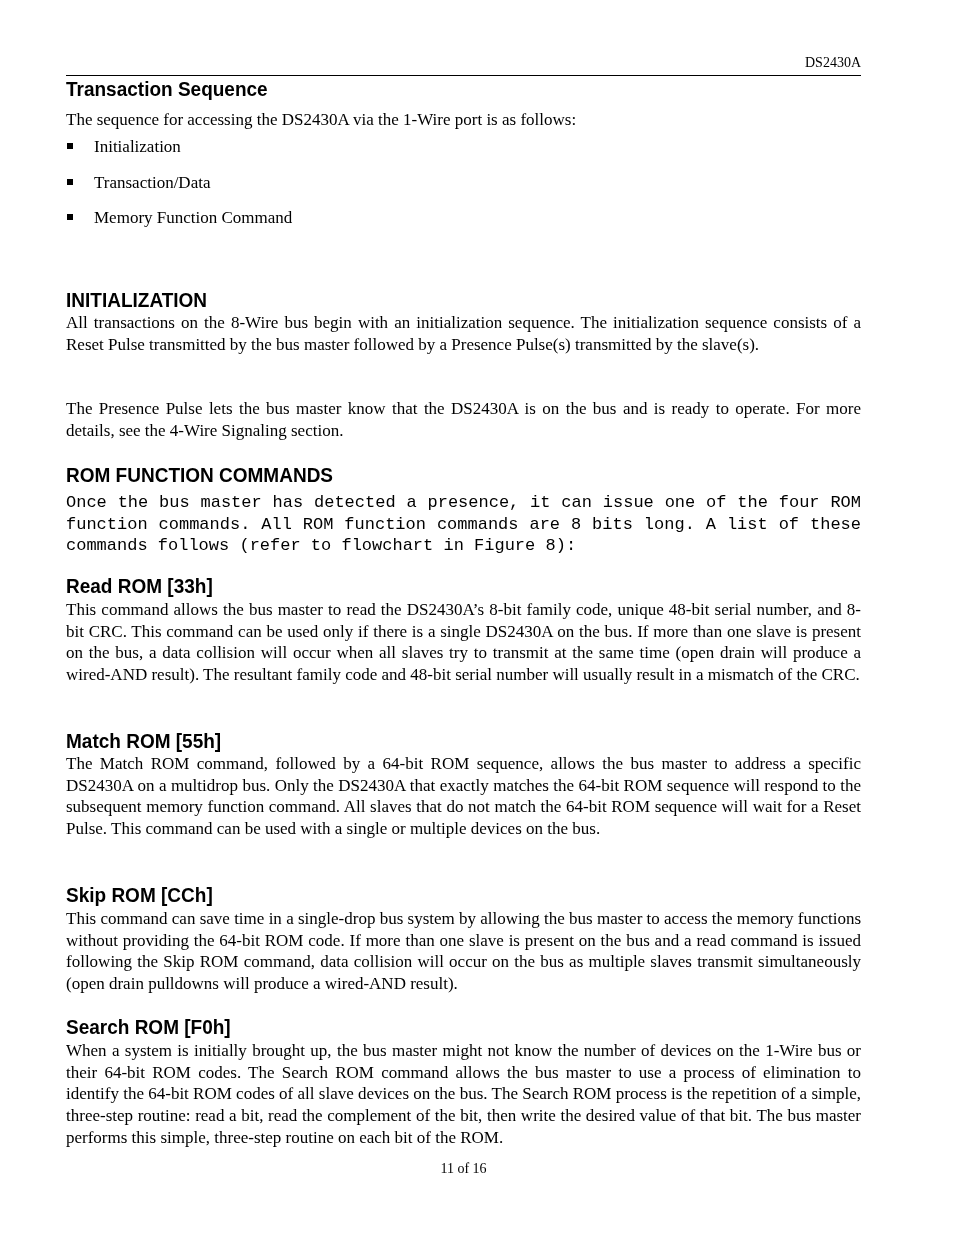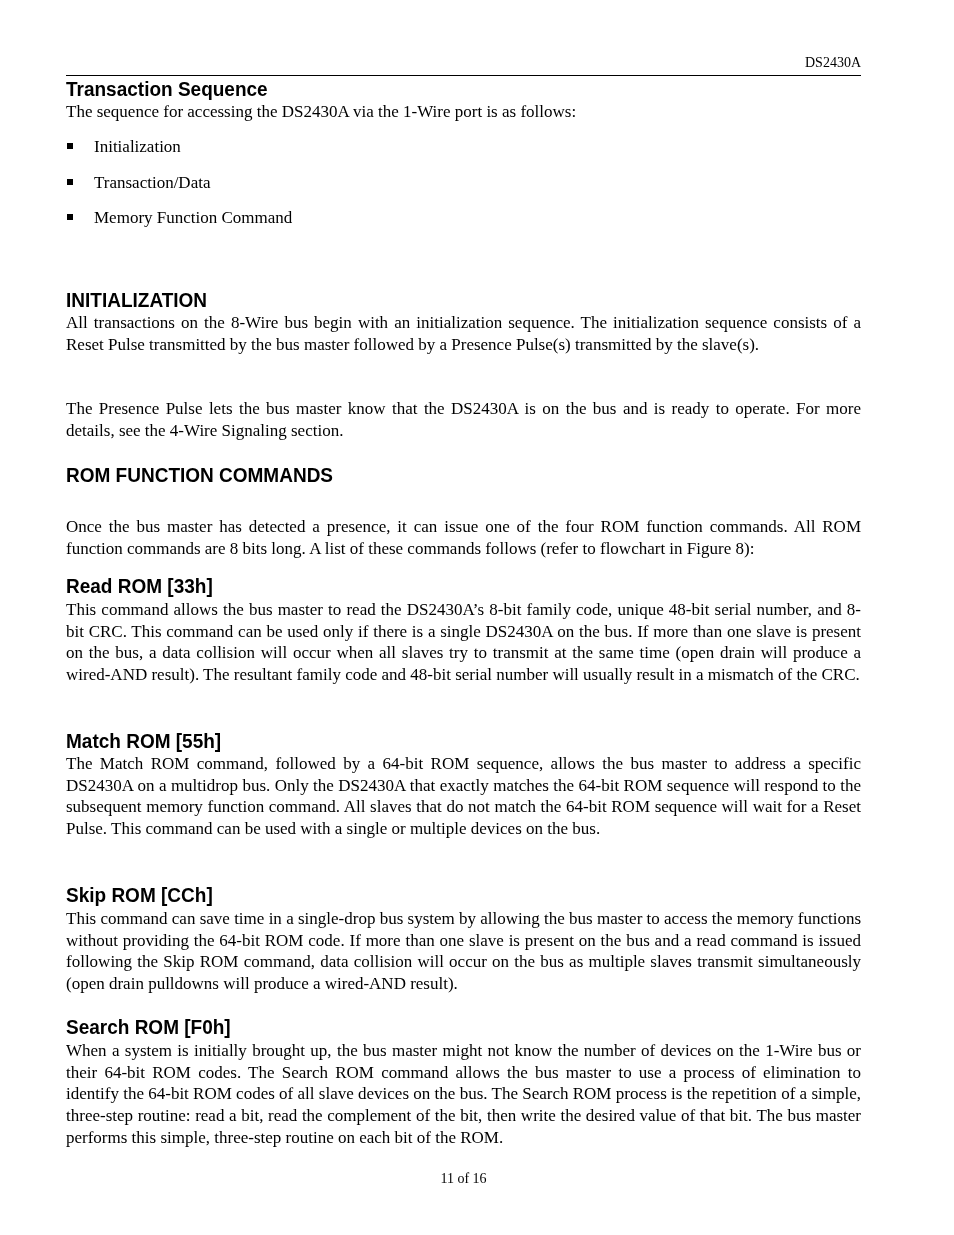--- a/index.html
+++ b/index.html
@@ -24,46 +24,46 @@
   ul.steps { position: absolute; left: 0; top: 136px; margin: 0; padding: 0; list-style: none; }
   ul.steps li {
     position: relative; height: 35.6px; padding-left: 28px;
     font-family: "Liberation Serif", serif; font-size: 17px; line-height: 22px;
   }
   ul.steps li .bullet {
     position: absolute; left: 1px; top: 7px; width: 6px; height: 6px; background: #000;
   }
   .footer {
     position: absolute; top: 1160px; left: 0; width: 795px; text-align: center;
-    font-family: "Liberation Serif", serif; font-size: 14px; line-height: 18px; margin-top: 10px;
+    font-family: "Liberation Serif", serif; font-size: 14px; line-height: 18px;
   }
 </style>
 </head>
 <body>
 
 <div class="page">
 
   <div class="runhead">DS2430A</div>
   <div class="rule"></div>
 
   <h2 style="top:77px;">Transaction Sequence</h2>
-  <p class="body nojust" style="top:101px;">The sequence for accessing the DS2430A via the 1-Wire port is as follows:</p>
+  <p class="body nojust" style="top:109px;">The sequence for accessing the DS2430A via the 1-Wire port is as follows:</p>
 
   <ul class="steps">
     <li><span class="bullet"></span><span>Initialization</span></li>
     <li><span class="bullet"></span><span>Transaction/Data</span></li>
     <li><span class="bullet"></span><span>Memory Function Command</span></li>
   </ul>
 
   <h2 style="top:288px;">INITIALIZATION</h2>
   <p class="body" style="top:312px;">All transactions on the 8-Wire bus begin with an initialization sequence. The initialization sequence consists of a Reset Pulse transmitted by the bus master followed by a Presence Pulse(s) transmitted by the slave(s).</p>
   <p class="body" style="top:398px;">The Presence Pulse lets the bus master know that the DS2430A is on the bus and is ready to operate. For more details, see the 4-Wire Signaling section.</p>
 
   <h2 style="top:463px;">ROM FUNCTION COMMANDS</h2>
-  <p class="body" style="top:516px;">Once the bus master has detected a presence, it can issue one of the four ROM function commands. All ROM function commands are 8 bits long. A list of these commands follows (refer to flowchart in Figure 8):</p>
+  <p class="body" style="top:492px;font-family:Liberation Mono, monospace;">Once the bus master has detected a presence, it can issue one of the four ROM function commands. All ROM function commands are 8 bits long. A list of these commands follows (refer to flowchart in Figure 8):</p>
 
   <h2 style="top:574px;">Read ROM [33h]</h2>
   <p class="body" style="top:599px;">This command allows the bus master to read the DS2430A’s 8-bit family code, unique 48-bit serial number, and 8-bit CRC. This command can be used only if there is a single DS2430A on the bus. If more than one slave is present on the bus, a data collision will occur when all slaves try to transmit at the same time (open drain will produce a wired-AND result). The resultant family code and 48-bit serial number will usually result in a mismatch of the CRC.</p>
 
   <h2 style="top:729px;">Match ROM [55h]</h2>
   <p class="body" style="top:753px;">The Match ROM command, followed by a 64-bit ROM sequence, allows the bus master to address a specific DS2430A on a multidrop bus. Only the DS2430A that exactly matches the 64-bit ROM sequence will respond to the subsequent memory function command. All slaves that do not match the 64-bit ROM sequence will wait for a Reset Pulse. This command can be used with a single or multiple devices on the bus.</p>
 
   <h2 style="top:883px;">Skip ROM [CCh]</h2>
   <p class="body" style="top:908px;">This command can save time in a single-drop bus system by allowing the bus master to access the memory functions without providing the 64-bit ROM code. If more than one slave is present on the bus and a read command is issued following the Skip ROM command, data collision will occur on the bus as multiple slaves transmit simultaneously (open drain pulldowns will produce a wired-AND result).</p>
 

